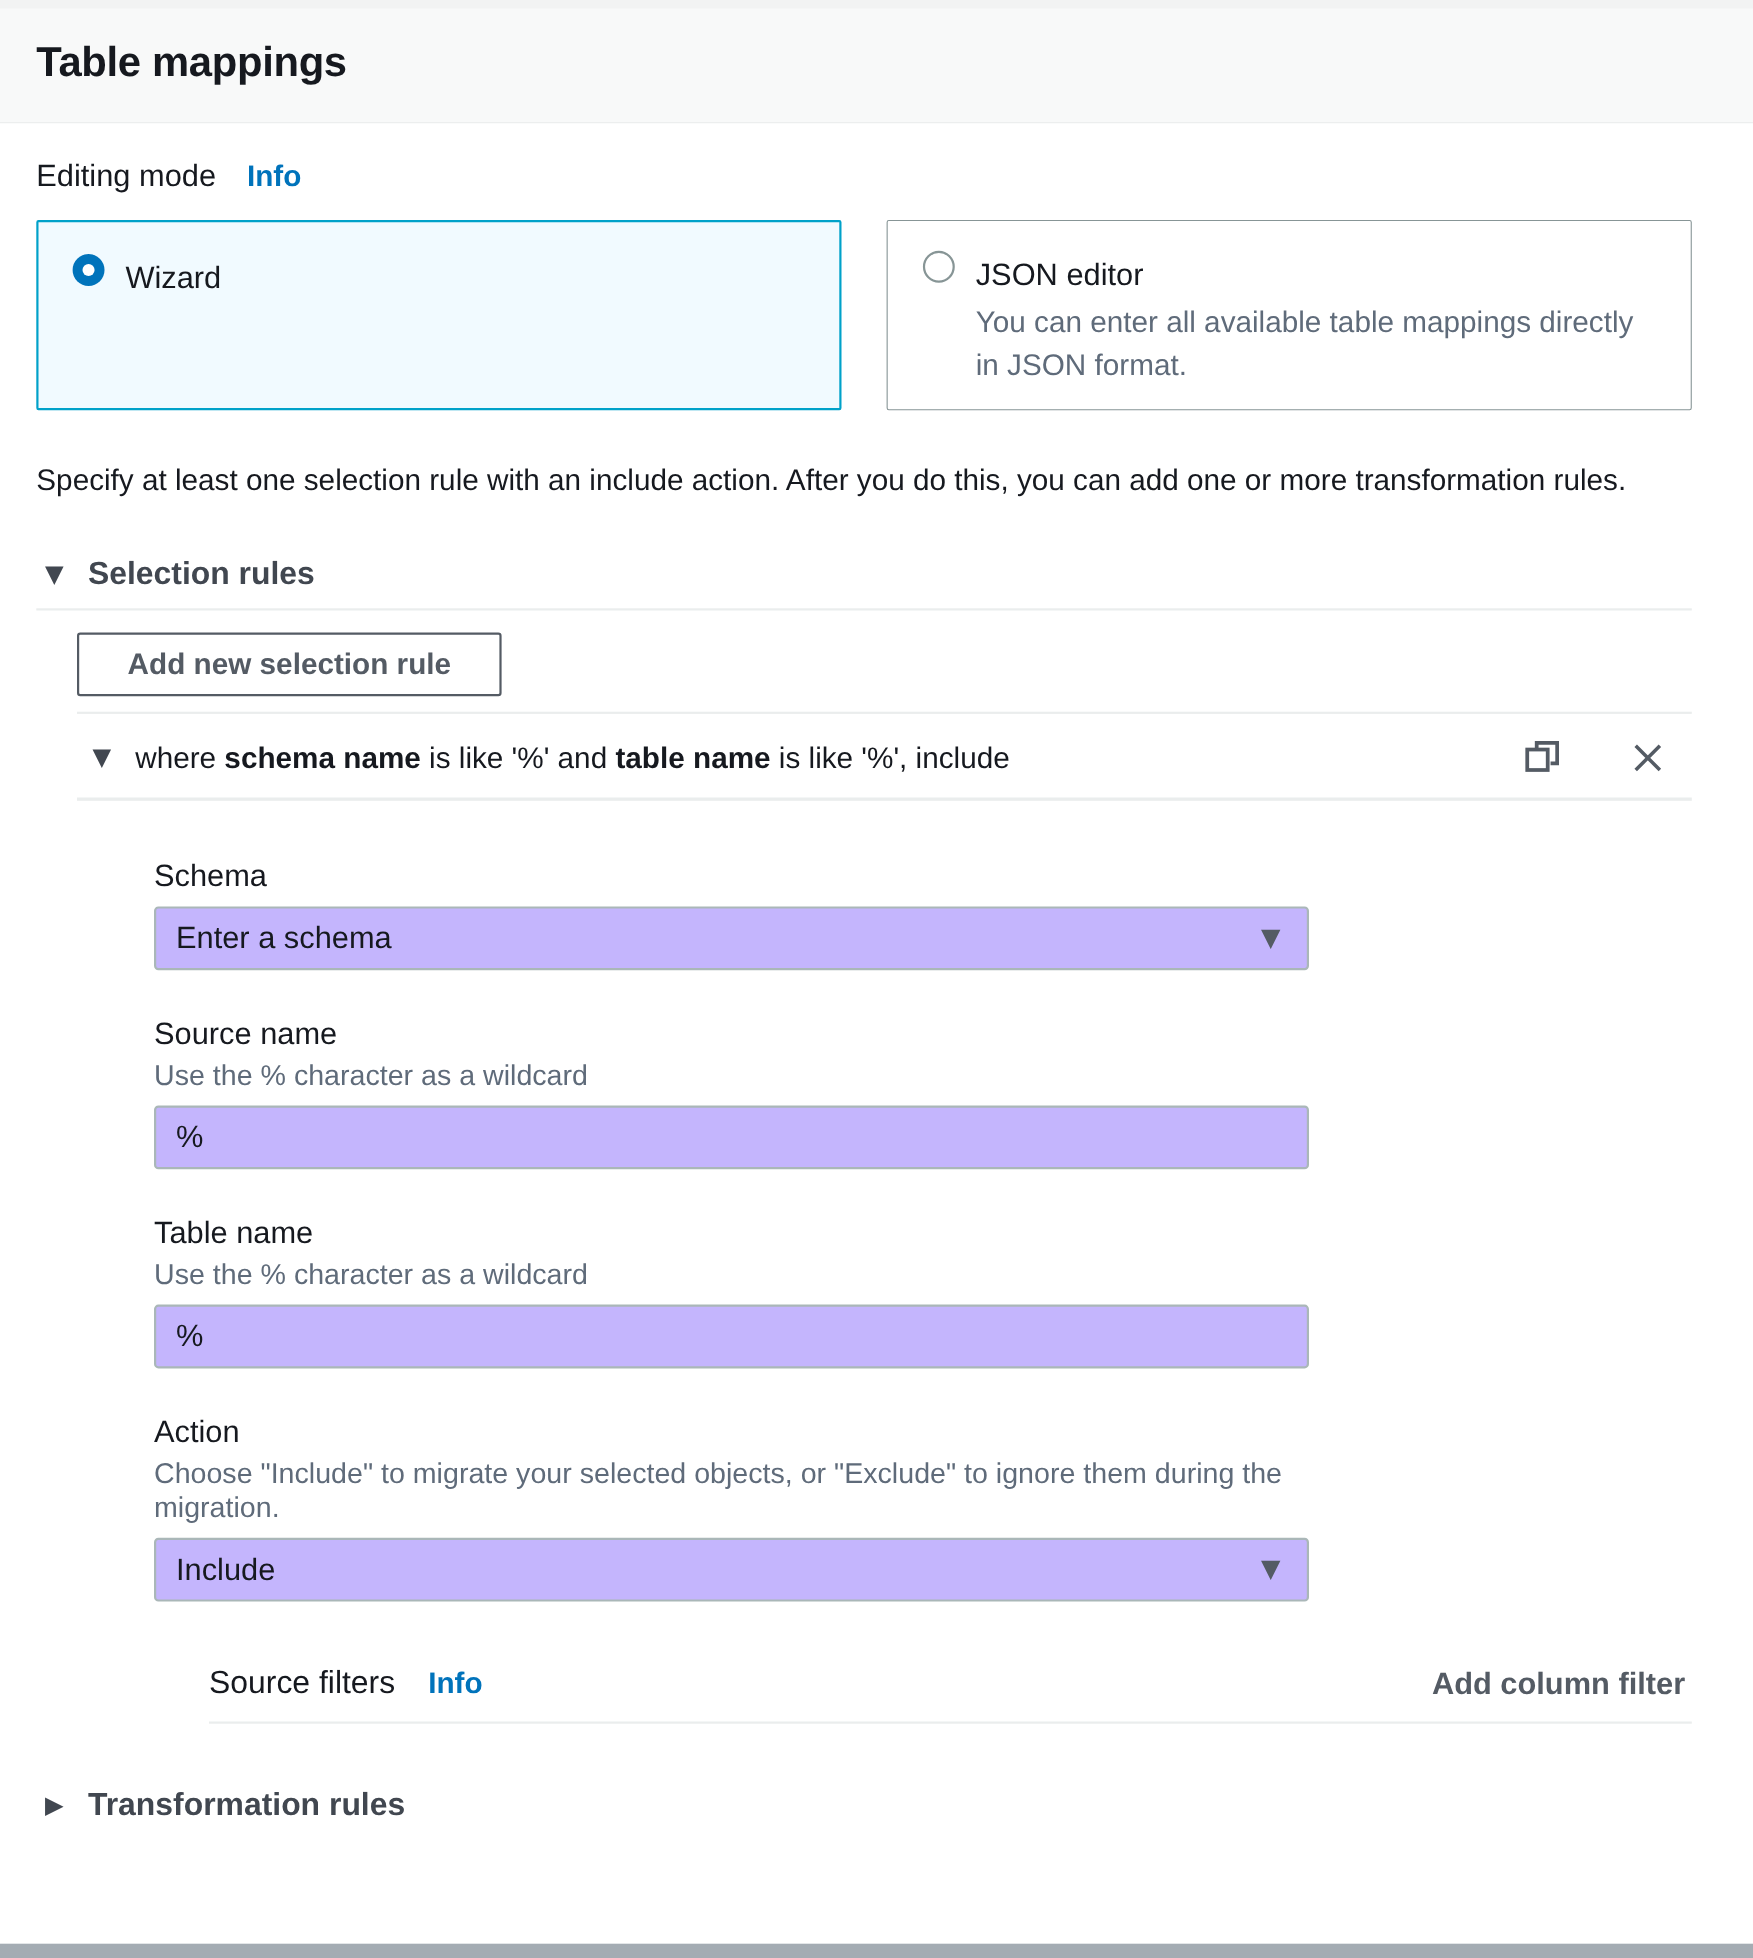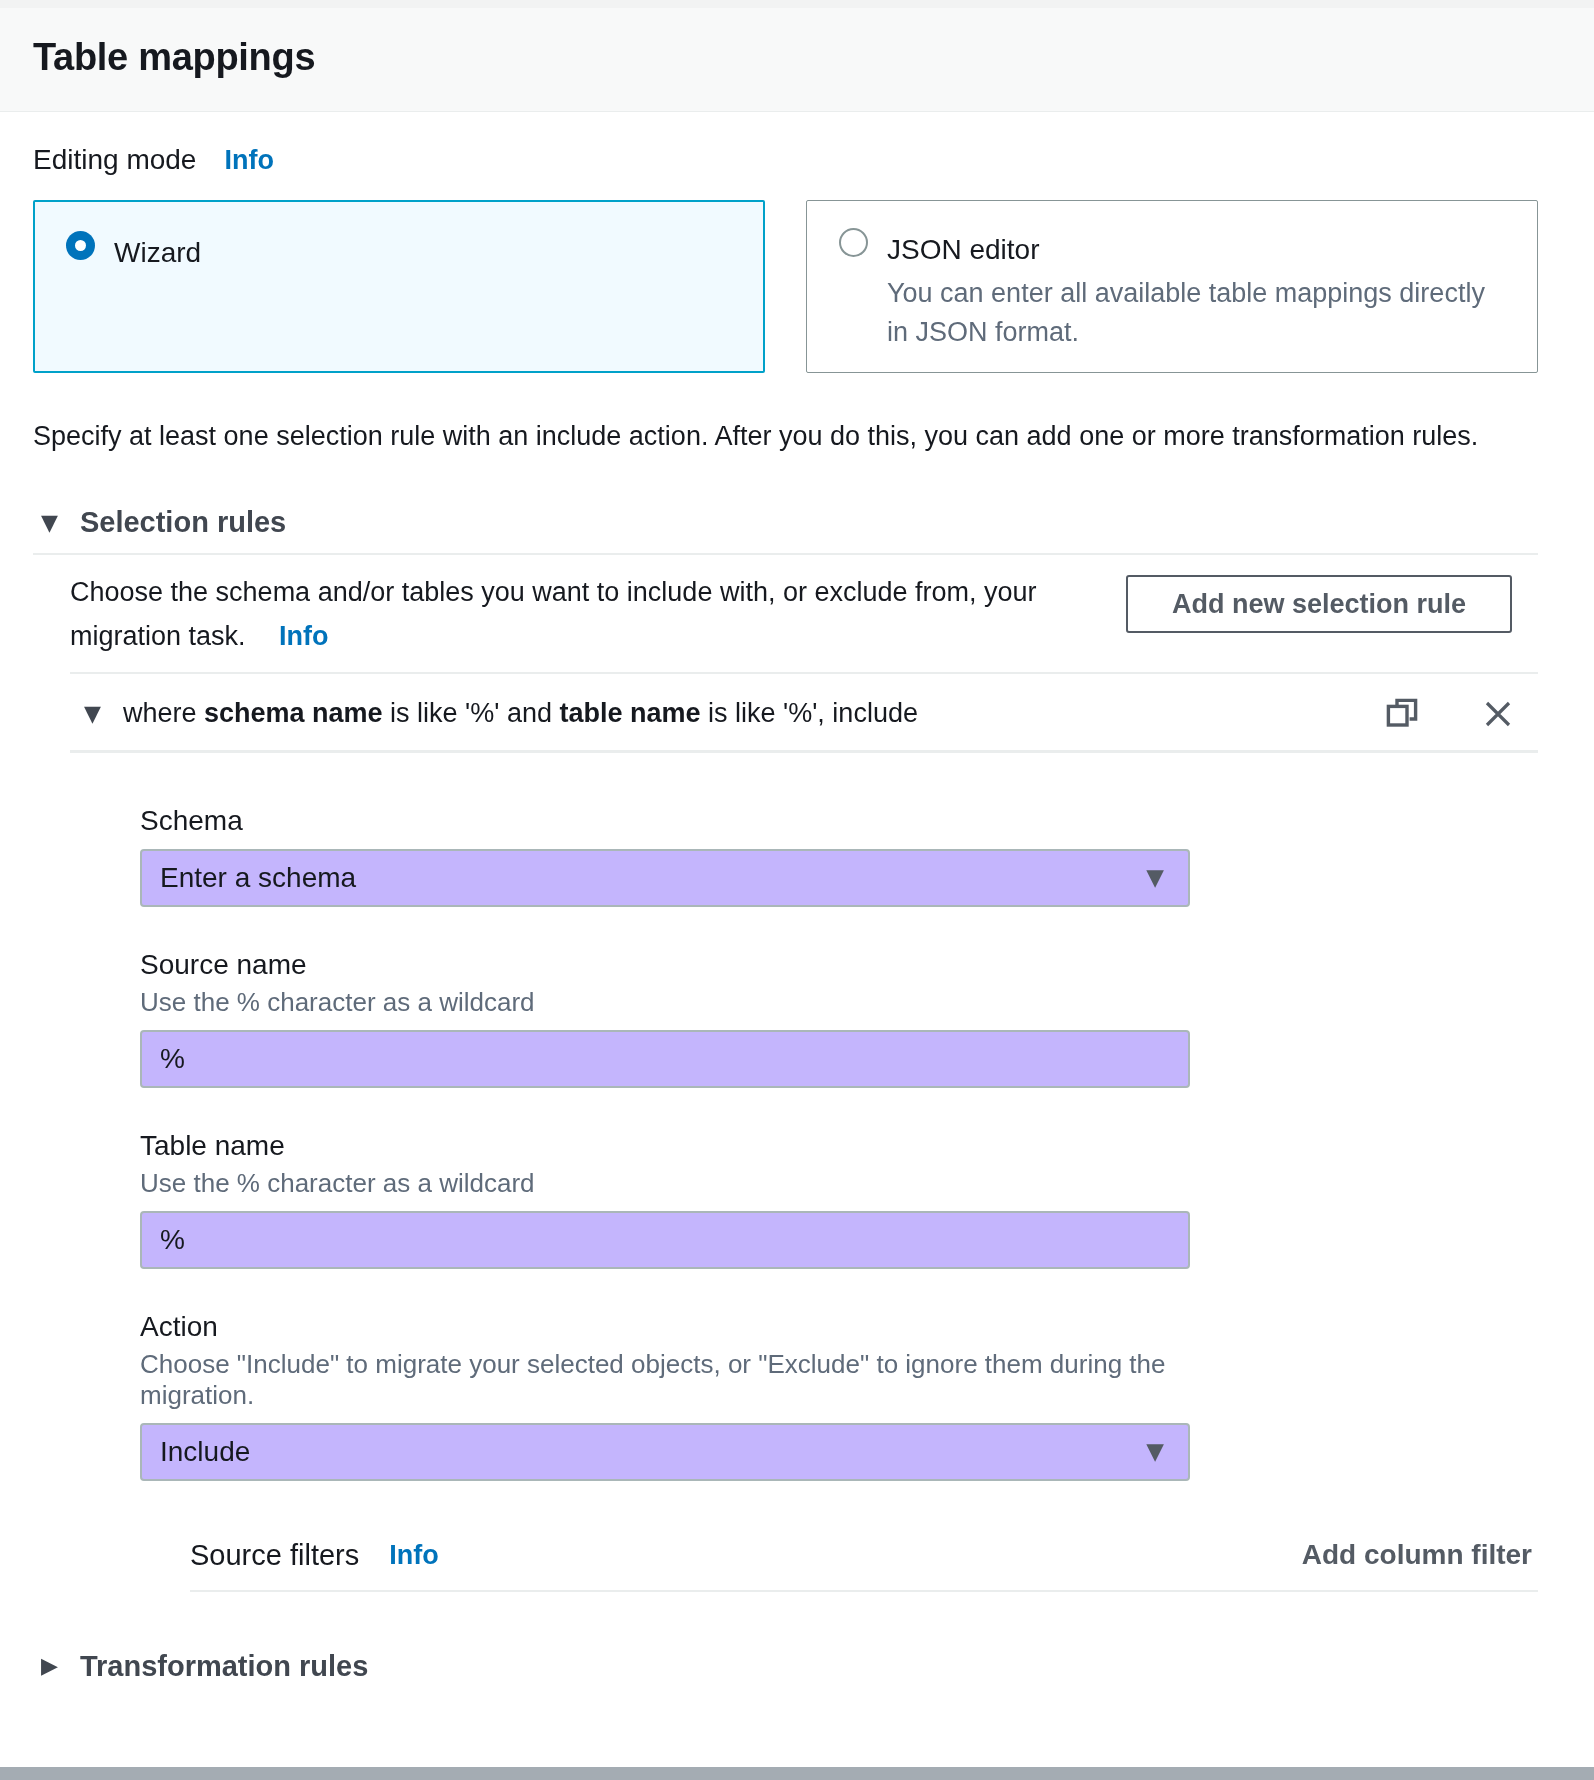--- a/index.html
+++ b/index.html
@@ -146,24 +146,20 @@
 
   <div class="section-head">
     <span class="tri">▼</span>
     <span class="section-title">Selection rules</span>
   </div>
   <hr class="divider full">
 
   <div class="sub">
 
     <div class="desc-row">
-      <div class="desc-text">
-        <span>Choose the schema and/or tables you want to include with, or exclude from, your migration task.</span>
-        <a class="info-link">Info</a>
-      </div>
       <button class="add-rule-btn">Add new selection rule</button>
     </div>
     <hr class="sub-divider">
 
     <div class="rule-head">
       <span class="tri">▼</span>
       <span class="rule-summary">
         <span>where </span><b>schema name</b><span> is like '%' and </span><b>table name</b><span> is like '%', include</span>
       </span>
       <span class="rule-spacer"></span>

